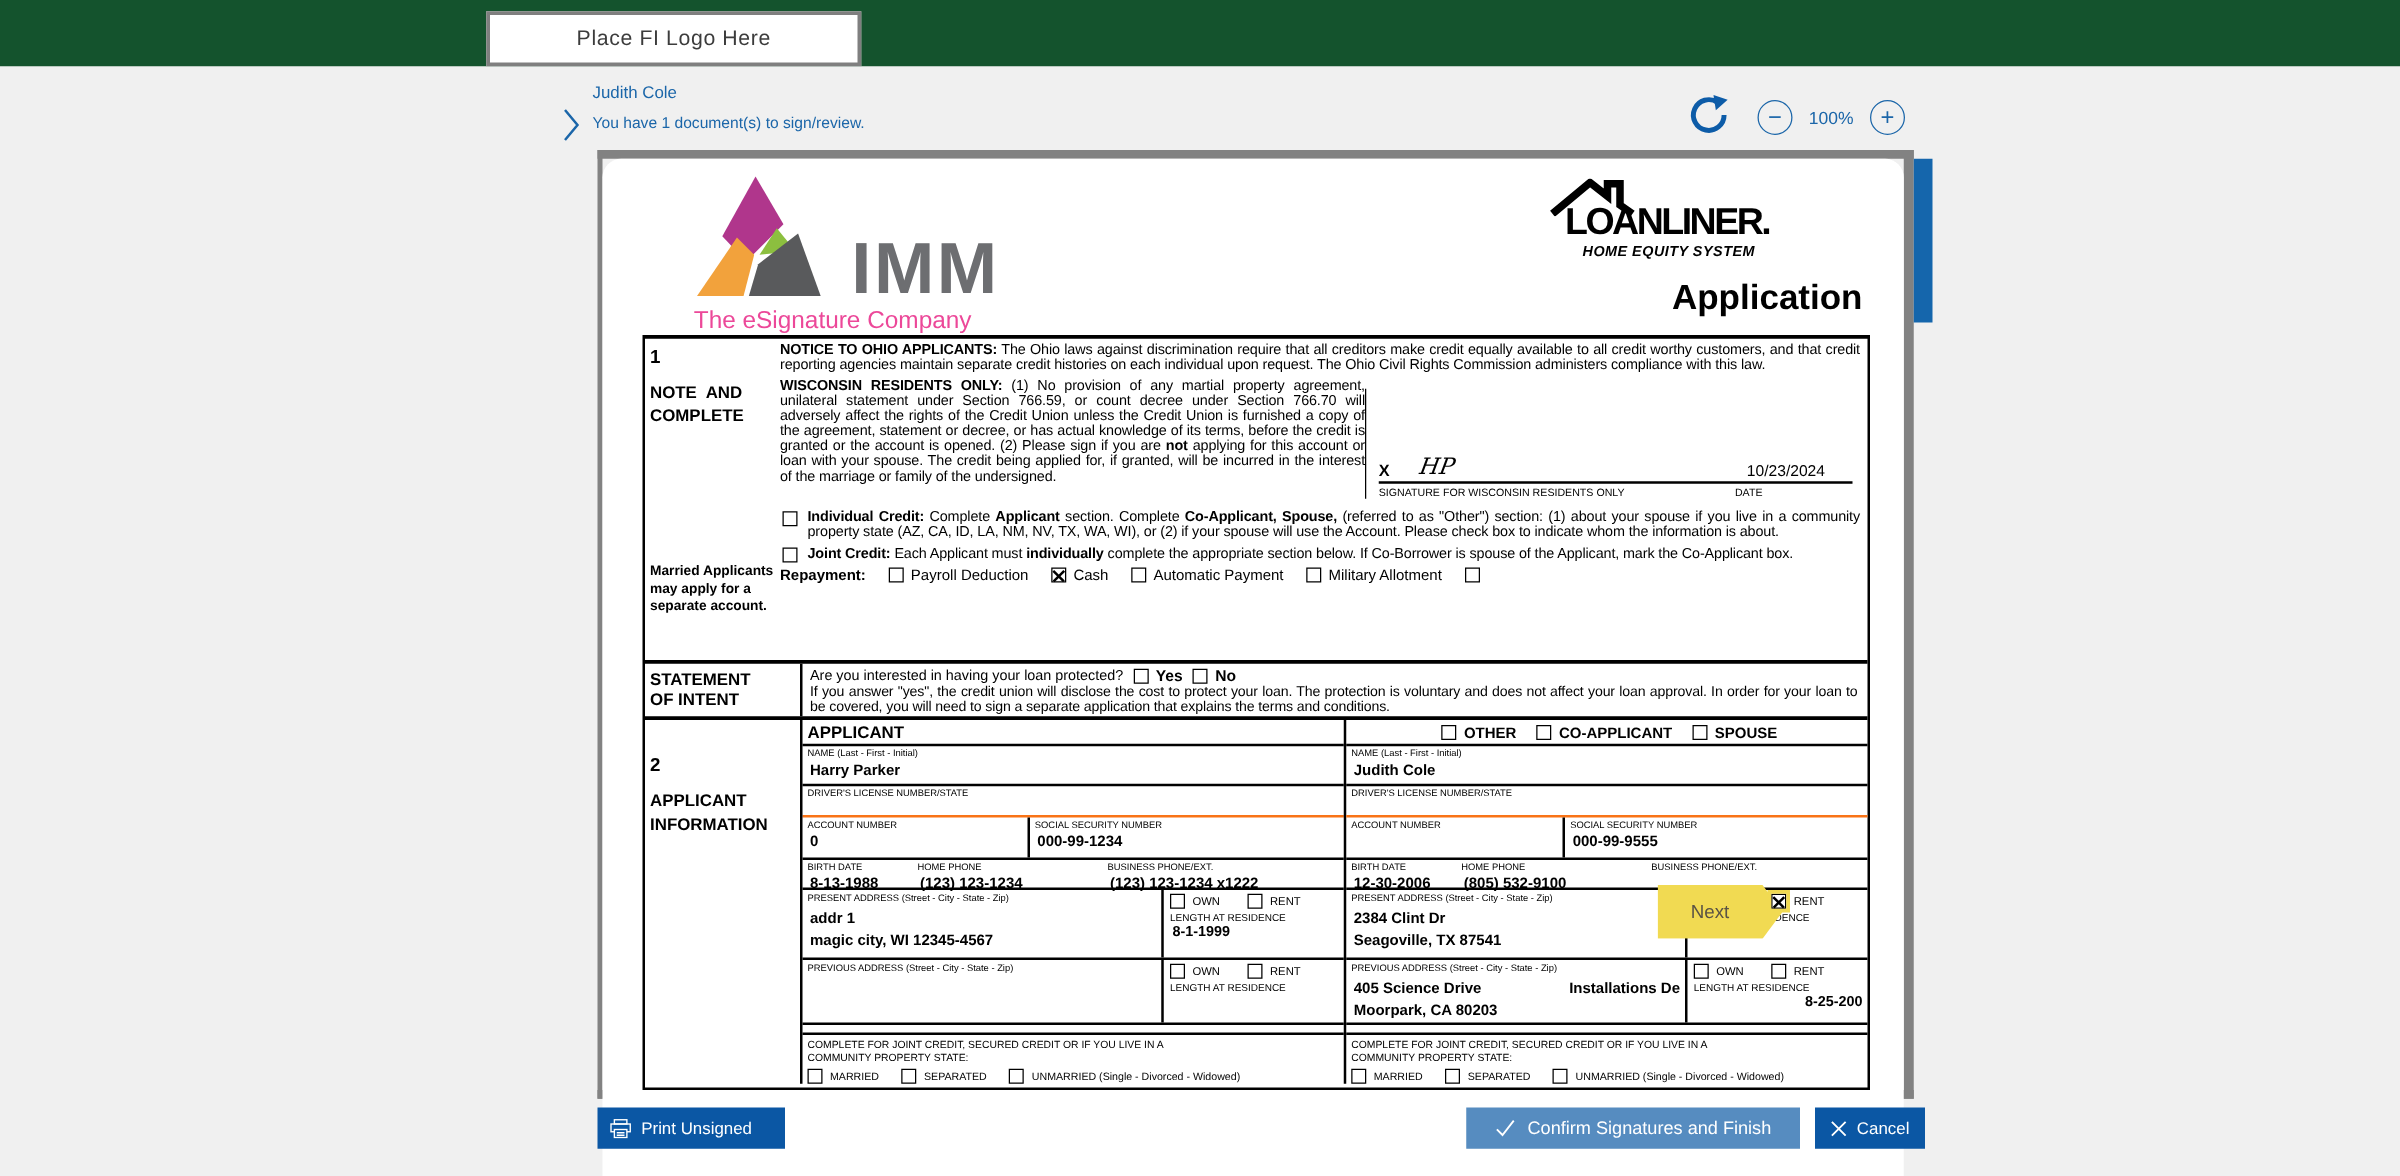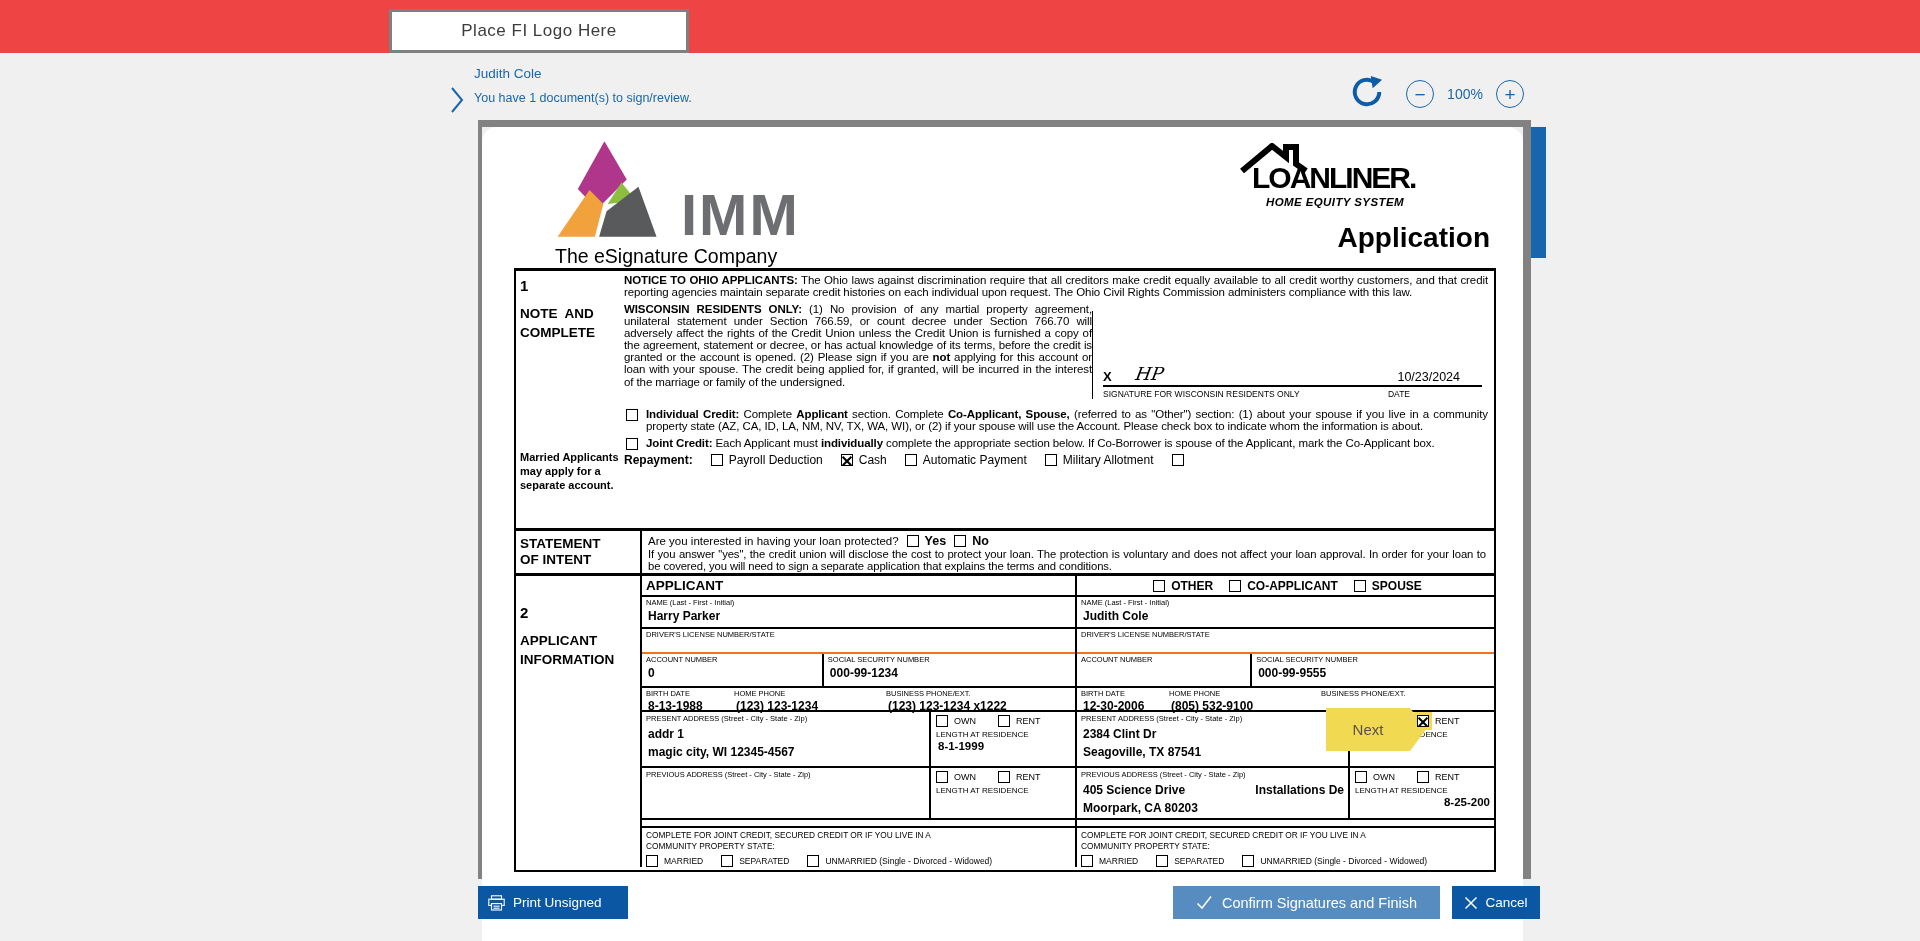--- a/index.html
+++ b/index.html
@@ -1,17 +1,17 @@
 <!DOCTYPE html>
 <html><head>
 <meta charset="utf-8">
 <style>
   html,body{margin:0;padding:0;}
   body{width:1920px;height:941px;position:relative;background:#f0f0f0;font-family:"Liberation Sans",sans-serif;overflow:hidden;}
-  .topbar{position:absolute;left:0;top:0;width:1920px;height:53px;background:#ef4444;}
+  .topbar{position:absolute;left:0;top:0;width:1920px;height:53px;background:#14532d;}
   .fibox{position:absolute;left:389px;top:9px;width:294px;height:38px;background:#fff;border:3px solid #7f7f7f;display:flex;align-items:center;justify-content:center;font-size:17px;color:#3c3c3c;letter-spacing:.5px;}
   
   .chev{position:absolute;left:449px;top:85px;}
   .sess{position:absolute;left:474px;top:66px;color:#1b66a9;}
   .sess .uname{font-size:13.5px;margin-bottom:10px;}
   .sess .stat{font-size:12.5px;}
   .controls{position:absolute;top:74px;left:1350px;height:40px;display:flex;align-items:center;}
   .refresh{margin-right:22px;cursor:pointer;}
   .cbtn{width:28px;height:28px;border:1.6px solid #1b66a9;border-radius:50%;color:#1b66a9;display:flex;align-items:center;justify-content:center;font-size:19px;line-height:1;background:transparent;box-sizing:border-box;}
   .zoomlvl{width:62px;text-align:center;color:#1b66a9;font-size:14px;}
@@ -20,21 +20,21 @@
   .v-top{position:absolute;left:0;top:0;width:1053px;height:7px;background:#828282;}
   .v-left{position:absolute;left:0;top:0;width:4px;height:759px;background:#828282;}
   .v-right{position:absolute;left:1045px;top:0;width:8px;height:759px;background:#828282;}
   .v-bottom{position:absolute;left:0;top:752px;width:1053px;height:7px;background:#828282;}
   .thumb{position:absolute;left:1053px;top:7px;width:15px;height:131px;background:#1566ac;}
   .page{position:absolute;left:4px;top:7px;width:1041px;height:836px;background:#ffffff;overflow:hidden;border-radius:15px;}
   
   .imm{position:absolute;left:73px;top:12px;width:300px;}
   .immrow{display:flex;align-items:flex-end;}
   .immname{font-size:58px;font-weight:600;color:#6d6e71;letter-spacing:2px;line-height:.82;margin-left:8px;}
-  .immtag{font-size:19.5px;color:#000000;margin-top:6px;}
+  .immtag{font-size:19.5px;color:#ec4899;margin-top:6px;}
   
   .ll{position:absolute;left:770px;top:22px;width:238px;}
   .llwrap{position:relative;padding-top:12px;}
   .llroof{position:absolute;left:-12px;top:-6px;}
   .llbrand{font-size:30px;font-weight:800;letter-spacing:-2px;color:#000;}
   .llsub{font-size:11.5px;font-weight:700;font-style:italic;letter-spacing:.4px;margin-top:1px;margin-left:14px;}
   .lltitle{font-size:28px;font-weight:700;text-align:right;margin-top:14px;}
   
   .form{position:absolute;left:32px;top:141px;width:982px;height:604px;border:2px solid #000;border-top-width:3px;box-sizing:border-box;font-size:11.5px;color:#000;}
   .row{display:flex;box-sizing:border-box;}

